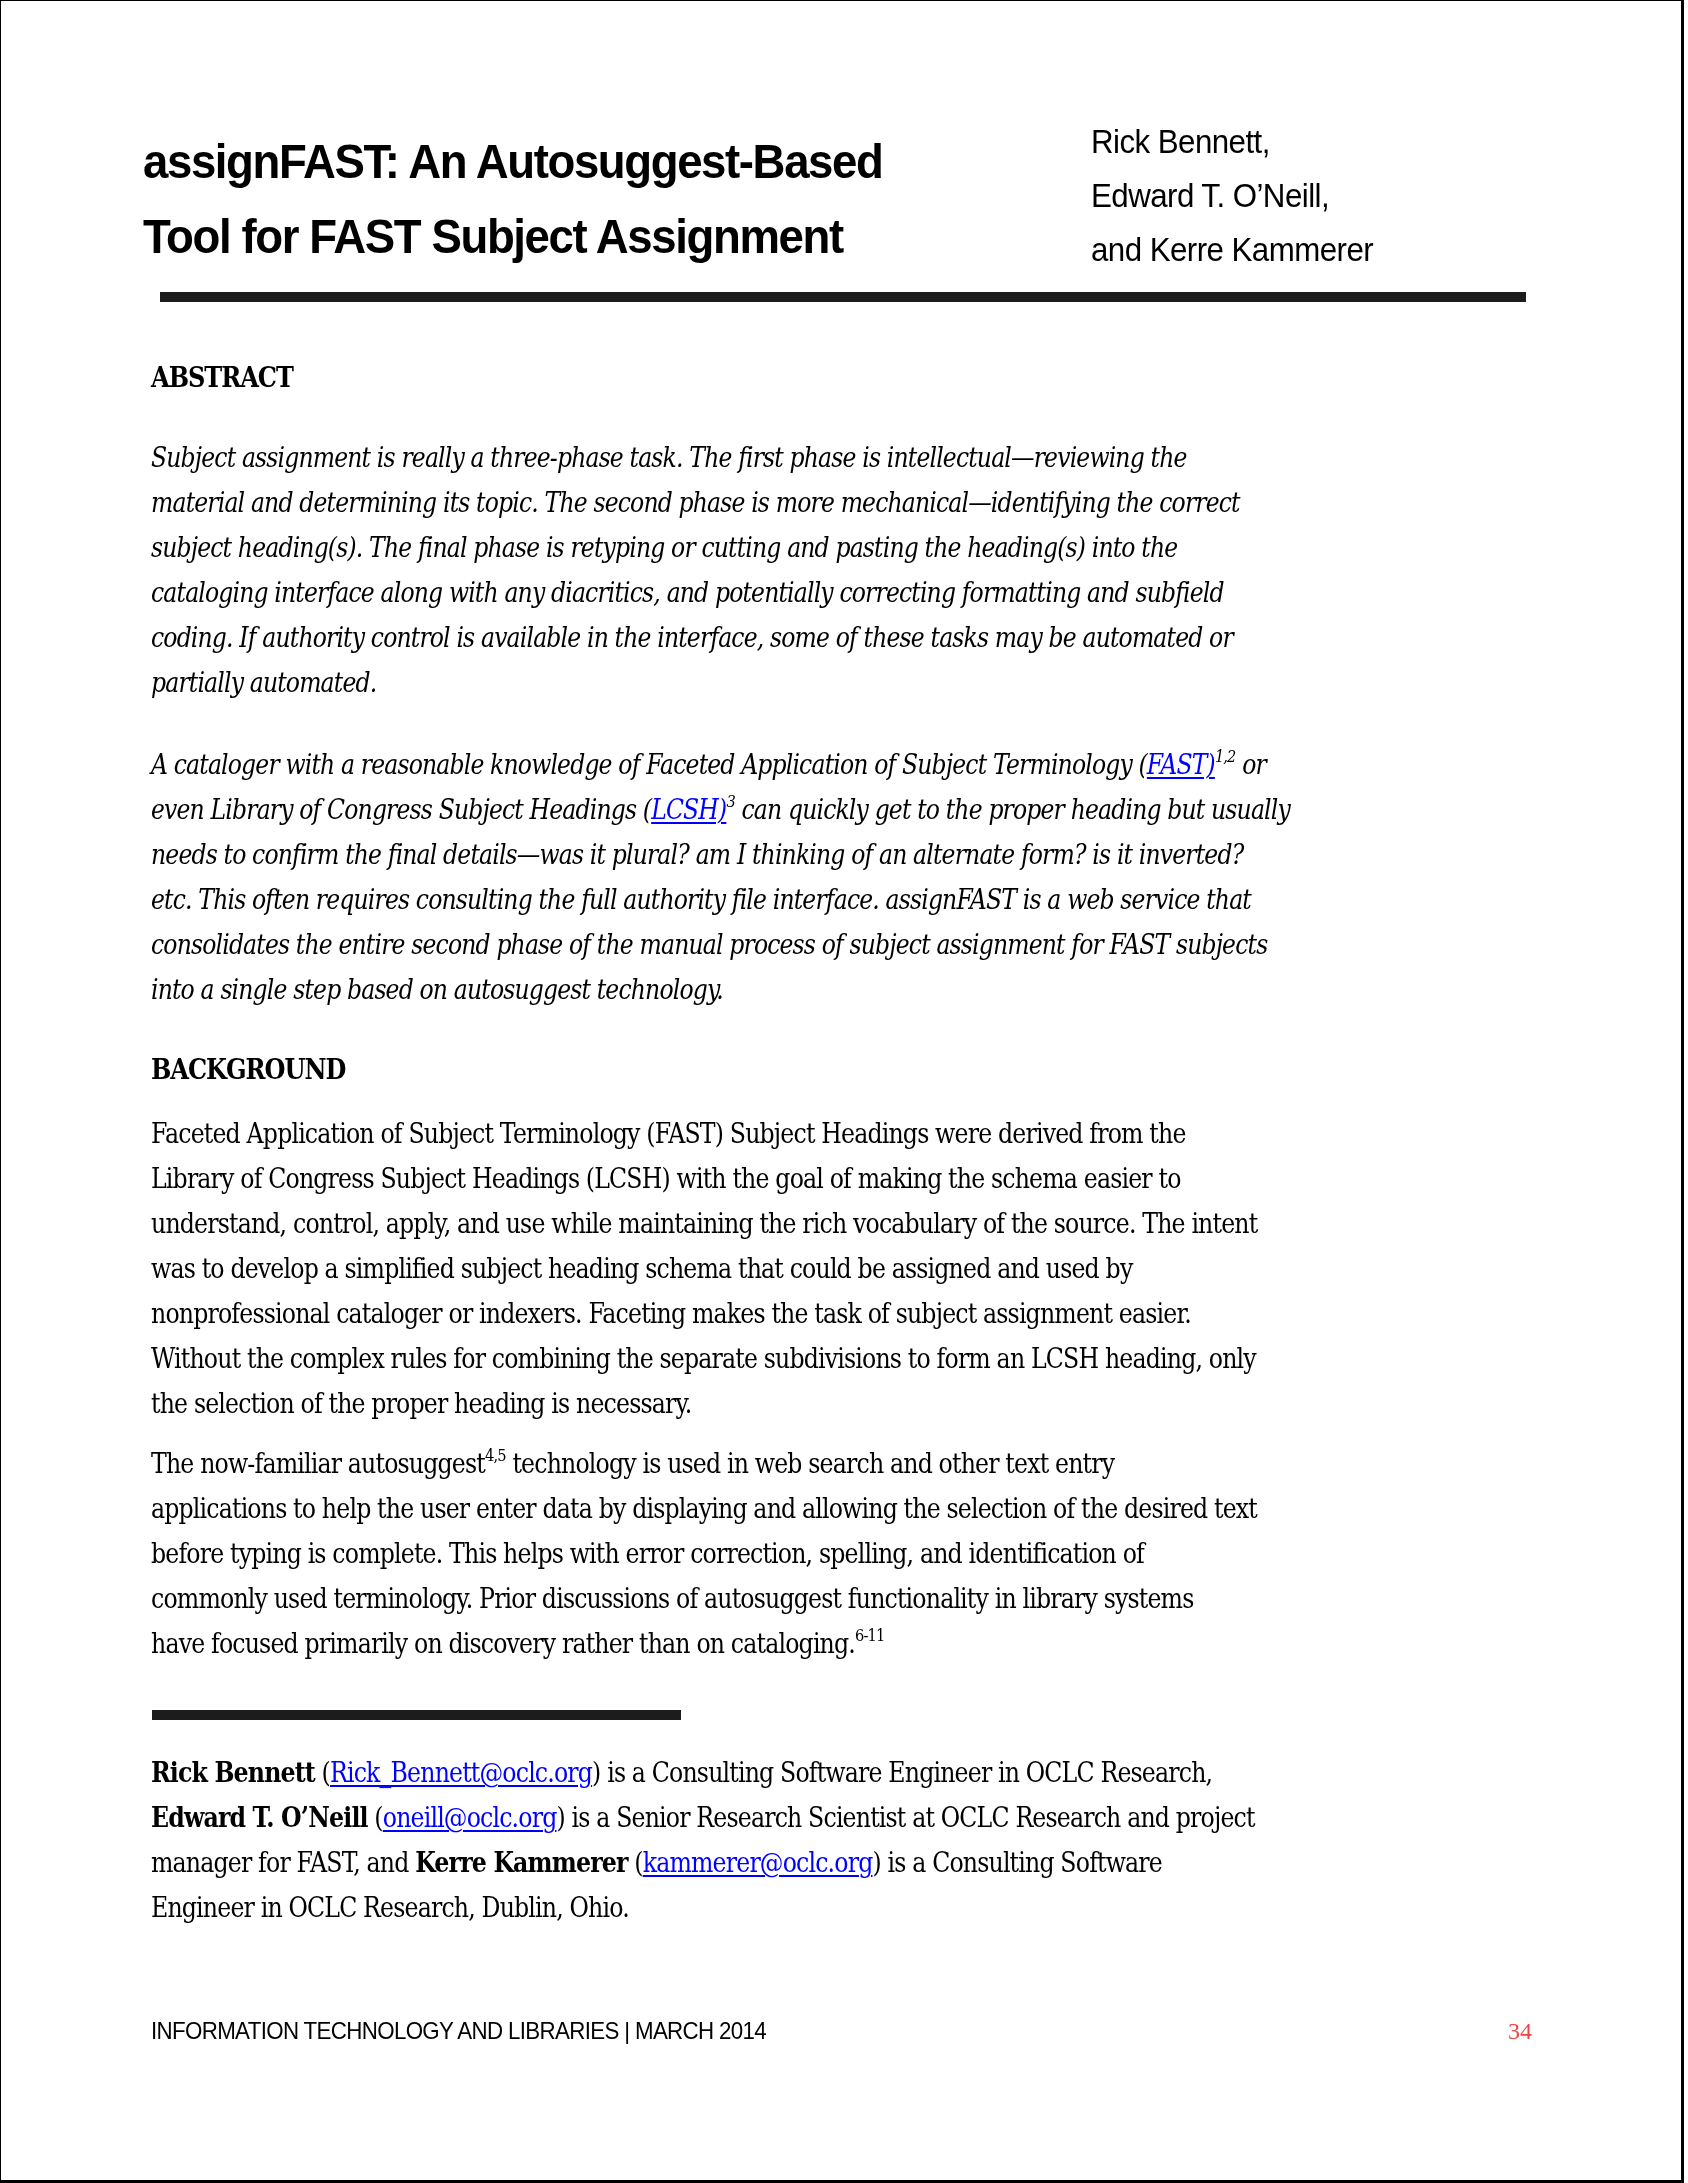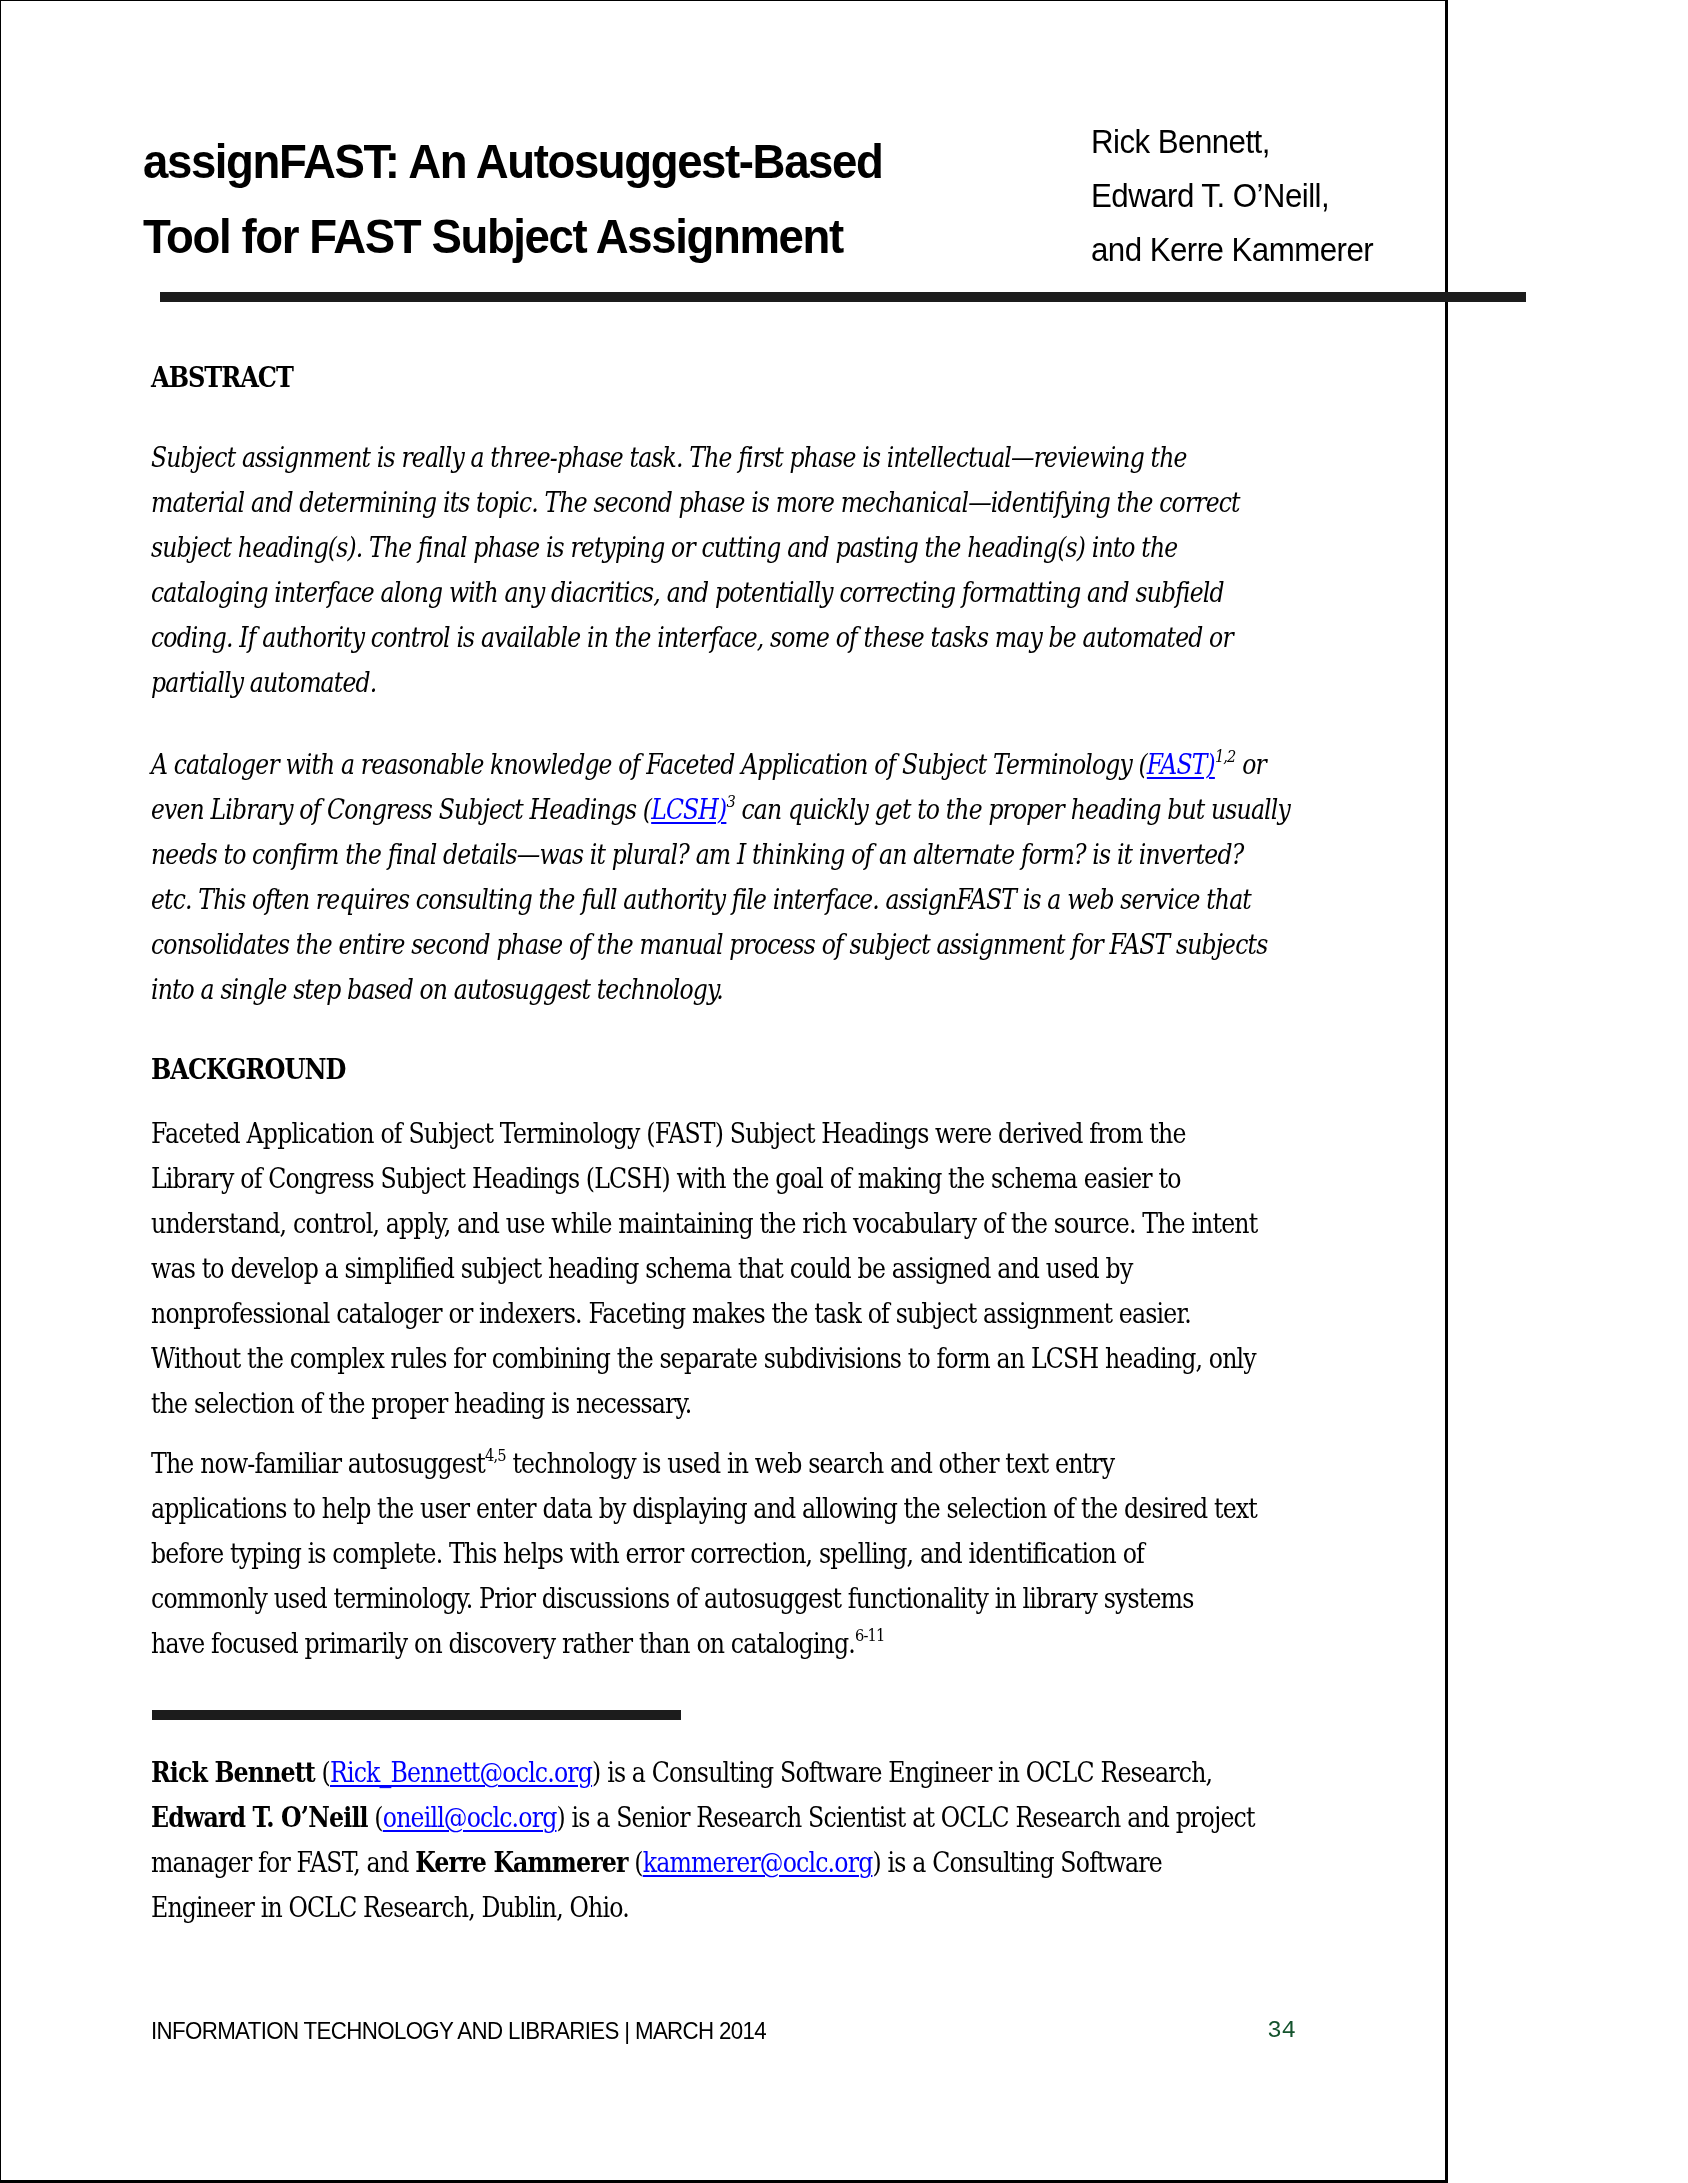--- a/index.html
+++ b/index.html
@@ -10,21 +10,21 @@
   body {
     width: 1688px;
     height: 2183px;
     position: relative;
     overflow: hidden;
   }
   .page {
     position: absolute;
     left: 0;
     top: 0;
-    width: 1448px;
+    width: 1684px;
     height: 2183px;
     box-sizing: border-box;
     background: #ffffff;
     border-top: 1.2px solid #000;
     border-left: 1.2px solid #000;
     border-right: 3px solid #000;
     border-bottom: 3px solid #000;
   }
   .title {
     position: absolute;
@@ -122,24 +122,24 @@
     color: #000;
     letter-spacing: -0.7px;
     transform: scaleX(0.93);
     transform-origin: left top;
     white-space: nowrap;
   }
   .footer-page {
     position: absolute;
     right: 149px;
     top: 2015px;
-    font-family: Liberation Mono, monospace;
+    font-family: Liberation Serif, serif;
     font-size: 24px;
     line-height: 30px;
-    color: #14532d;
+    color: #ef4444;
   }
 </style>
 </head>
 <body>
 
 <div class="page">
 
   <h1 class="title">
     <span class="line">assignFAST: An Autosuggest-Based</span>
     <span class="line">Tool for FAST Subject Assignment</span>

